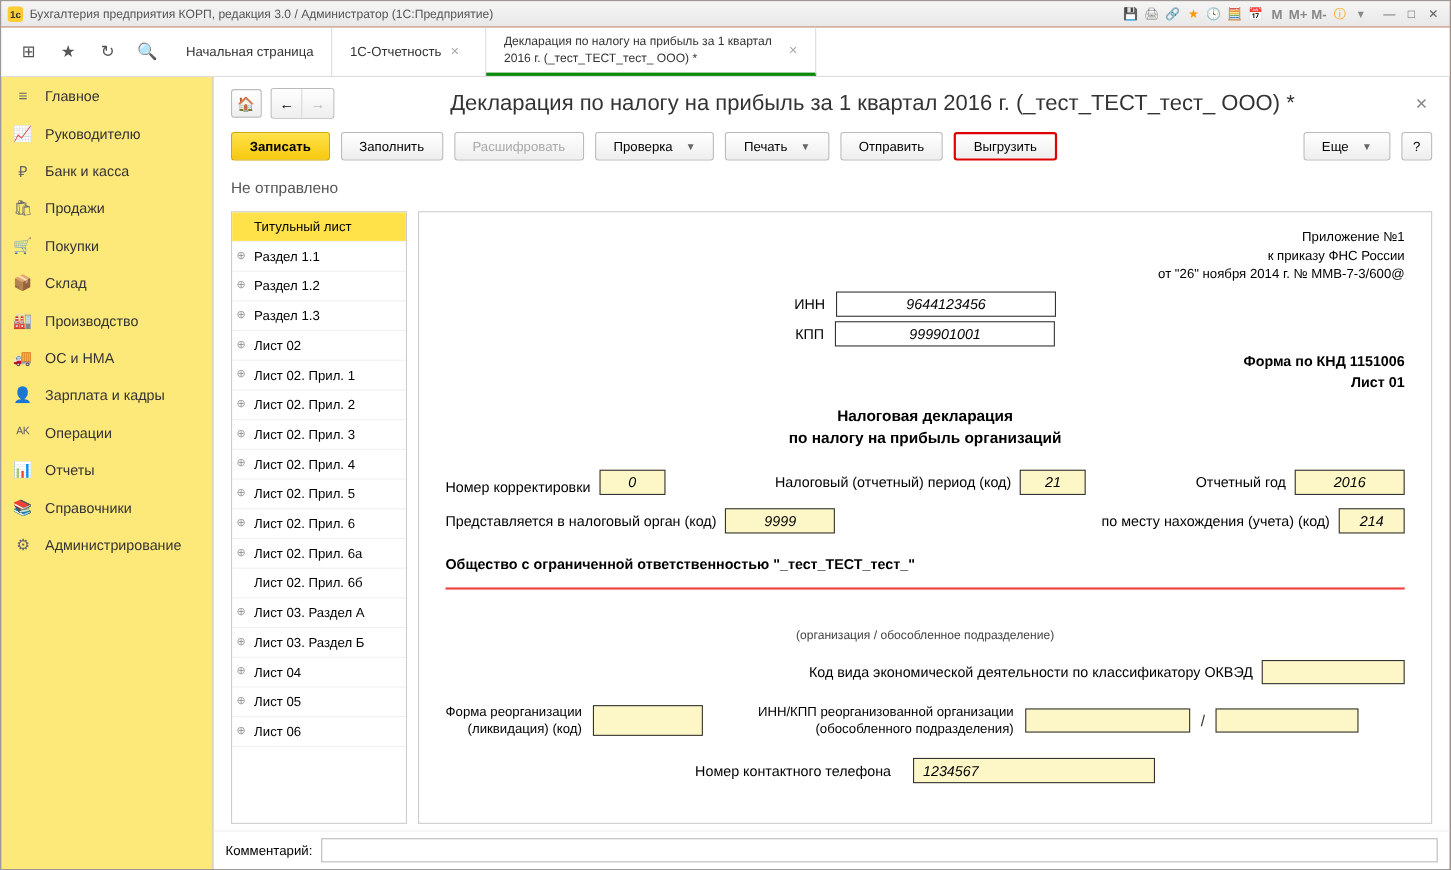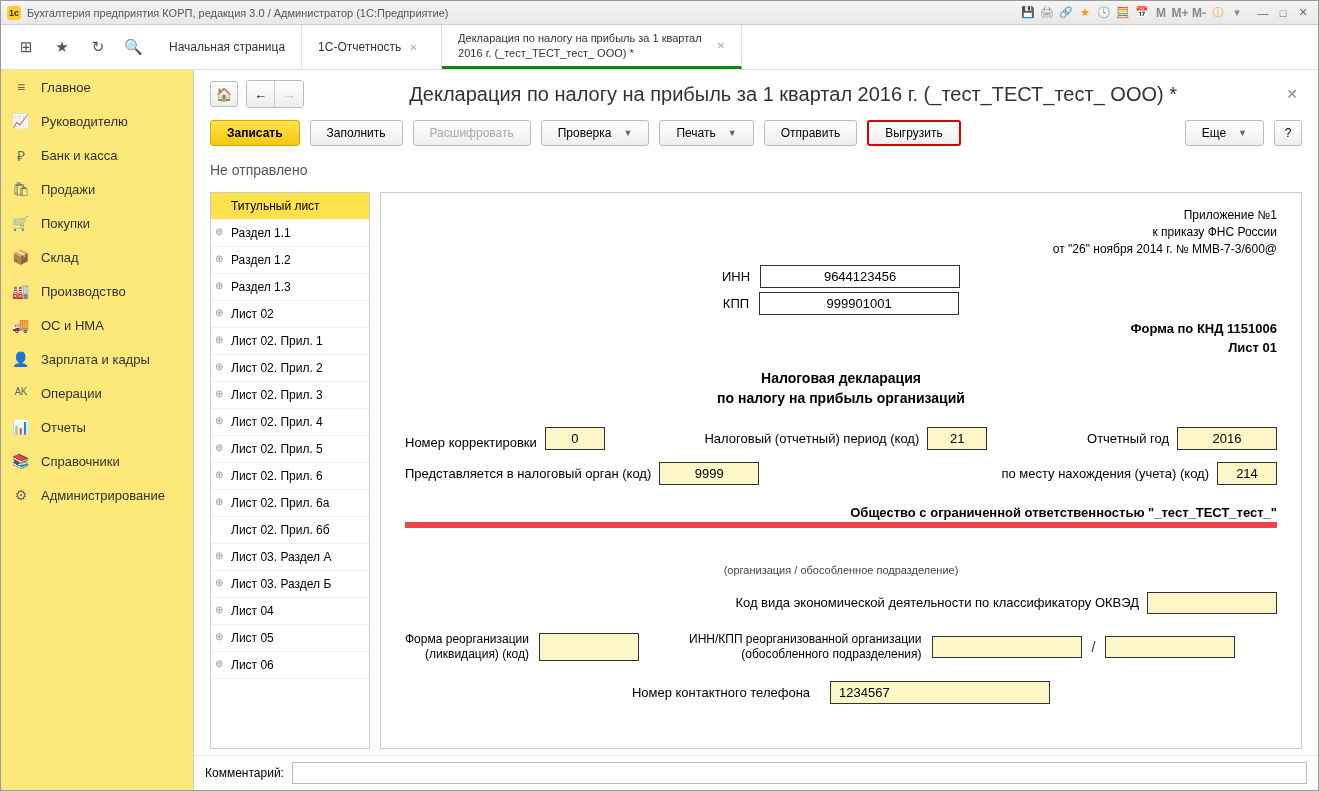--- a/index.html
+++ b/index.html
@@ -44,27 +44,27 @@
 .tree-panel { width: 160px; border: 1px solid #ccc; overflow-y: auto; background: #fff; }
 .tree-item { padding: 6px 8px 6px 20px; font-size: 12px; border-bottom: 1px solid #f0f0f0; cursor: pointer; position: relative; white-space: nowrap; overflow: hidden; text-overflow: ellipsis; }
 .tree-item.active { background: #ffe24a; font-weight: normal; }
 .tree-item.expandable::before { content: "⊕"; position: absolute; left: 4px; color: #999; font-size: 10px; }
 .form-panel { flex: 1; border: 1px solid #ccc; overflow-y: auto; background: #fff; padding: 14px 24px; }
 .appendix { text-align: right; font-size: 12px; line-height: 1.4; margin-bottom: 8px; }
 .row { display: flex; align-items: center; gap: 10px; margin: 4px 0; }
 .row.center { justify-content: center; }
 .row.right { justify-content: flex-end; }
 .lbl { font-size: 13px; text-align: right; }
-.field { border: 1px solid #333; background: #fff; padding: 3px 6px; font-size: 13px; text-align: center; min-width: 100px; }
+.field { border: 1px solid #333; background: #fff; padding: 3px 6px; font-size: 13px; text-align: center; min-width: 100px; font-style: italic; }
 .field.yellow { background: #fdf6c7; }
 .field.small { min-width: 60px; width: 60px; }
 .field.med { width: 90px; }
 .field.wide { width: 200px; }
 .decl-title { text-align: center; font-weight: bold; font-size: 14px; margin: 14px 0; line-height: 1.4; }
-.org-block { text-align: right; border-bottom: 6px solid #ef4444; margin: 20px 0 2px; padding-bottom: 2px; font-weight: bold; font-size: 13px; }
+.org-block { text-align: left; border-bottom: 2px solid #ef4444; margin: 20px 0 2px; padding-bottom: 14px; font-weight: bold; font-size: 13px; }
 .org-sub { text-align: center; font-size: 11px; color: #444; margin-bottom: 16px; margin-top: 36px; }
 .footer-row { padding: 6px 11px; display: flex; align-items: center; gap: 8px; border-top: 1px solid #eee; }
 .footer-input { flex: 1; border: 1px solid #bbb; height: 22px; padding: 0 6px; }
 .sep { color: #333; font-size: 14px; }
 </style>
 </head>
 <body>
 
 <div class="window">
   <div class="titlebar">

